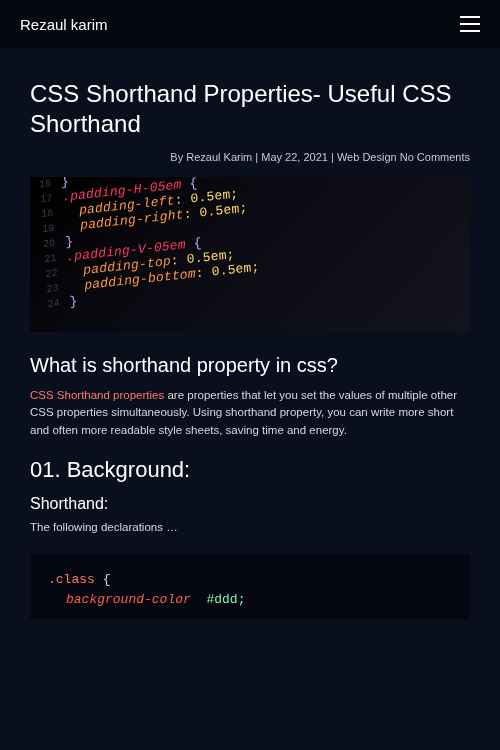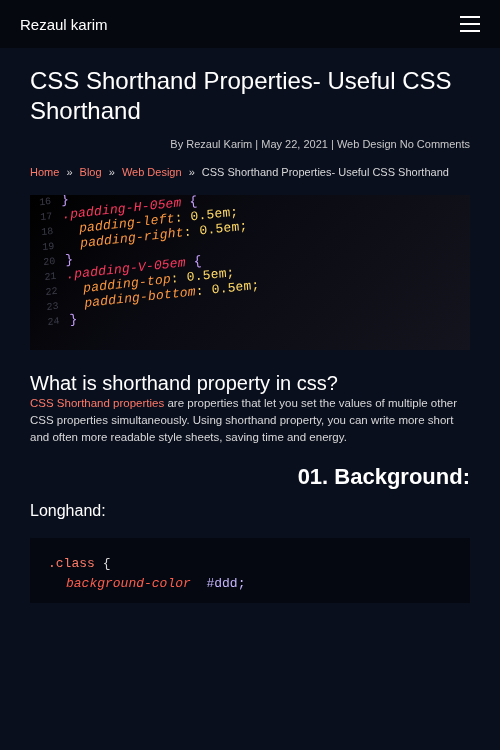--- a/index.html
+++ b/index.html
@@ -29,21 +29,21 @@
   display: flex;
   flex-direction: column;
   gap: 5px;
 }
 .hamburger span {
   display: block;
   height: 2px;
   background: #ffffff;
 }
 .content {
-  padding: 18px 30px 0 30px;
+  padding: 31px 30px 0 30px;
 }
 h1.title {
   font-size: 24px;
   font-weight: 400;
   line-height: 1.25;
   margin-bottom: 12px;
 }
 .meta {
   font-size: 11px;
   color: #c9c9c9;
@@ -82,52 +82,52 @@
 }
 .hero .ln { color: #3c3c4a; font-size: 10px; width: 26px; text-align: right; padding-right: 10px; }
 .hero .red { color: #ff3860; font-style: italic; }
 .hero .orange { color: #ff9940; font-style: italic; }
 .hero .yellow { color: #ffd966; }
 .hero .brace { color: #c9a0ff; }
 .hero .txt { font-size: 13px; letter-spacing: 0.2px; }
 h2.section {
   font-size: 20px;
   font-weight: 400;
+  margin-bottom: 10px;
 }
 .body-text {
   font-size: 11.5px;
   line-height: 1.5;
   color: #d8d8d8;
   margin-bottom: 14px;
 }
 .body-text .hl { color: #ff7a68; margin-top: 42px; }
 h2.num {
   font-size: 22px;
-  font-weight: 700;
+  font-weight: 400;
   margin-top: 18px;
   margin-bottom: 12px;
-  text-align: right;
 }
 h3.sub {
   font-size: 16px;
   font-weight: 400;
   margin-bottom: 6px;
 }
 .codeblock {
   background: #050810;
   padding: 16px 18px 10px 18px;
   margin-top: 18px;
   font-family: "Courier New", monospace;
   font-size: 13px;
   line-height: 1.5;
 }
 .codeblock .cls { color: #ff7a68; }
 .codeblock .brc { color: #d8d8d8; }
 .codeblock .prop { color: #ff5e4d; padding-left: 18px; font-style: italic; }
-.codeblock .val { color: #c4b5fd; }
+.codeblock .val { color: #86efac; }
 </style>
 </head>
 <body>
 
 <div class="topbar">
   <div class="brand">Rezaul karim</div>
   <div class="hamburger">
     <span></span>
       <span></span>
       <span></span>
@@ -140,29 +140,20 @@
   <div class="meta">
     <span>By</span>
     <span>Rezaul Karim</span>
     <span>|</span>
     <span>May 22, 2021</span>
     <span>|</span>
     <span>Web Design</span>
     <span>No Comments</span>
   </div>
 
-  <div class="breadcrumb">
-    <span class="bc-link">Home</span>
-    <span class="sep">»</span>
-    <span class="bc-link">Blog</span>
-    <span class="sep">»</span>
-    <span class="bc-link">Web Design</span>
-    <span class="sep">»</span>
-    <span>CSS Shorthand Properties- Useful CSS Shorthand</span>
-  </div>
 
   <div class="hero">
     <div class="code-area" id="hero-code">
         <div class="row r15">
           <span class="ln">15</span>
         </div>
         <div class="row ">
           <span class="ln">16</span>
           <span class="txt"><span class="brace">}</span></span>
         </div>
@@ -202,21 +193,22 @@
   </div>
 
   <h2 class="section">What is shorthand property in css?</h2>
 
   <p class="body-text">
     <span class="hl">CSS Shorthand properties</span><span> are properties that let you set the values of multiple other CSS properties simultaneously. Using shorthand property, you can write more short and often more readable style sheets, saving time and energy.</span>
   </p>
 
 
   <h2 class="num">01. Background:</h2>
-  <h3 class="sub">Longhand:</h3>
+  <h3 class="sub">Shorthand:</h3>
+  <p class="body-text">The following declarations …</p>
 
   <div class="codeblock">
     <div>
       <span class="cls">.class</span>
       <span class="brc">{</span>
     </div>
     <div>
       <span class="prop">background-color</span>&nbsp;&nbsp;<span class="val">#ddd;</span>
     </div>
   </div>

